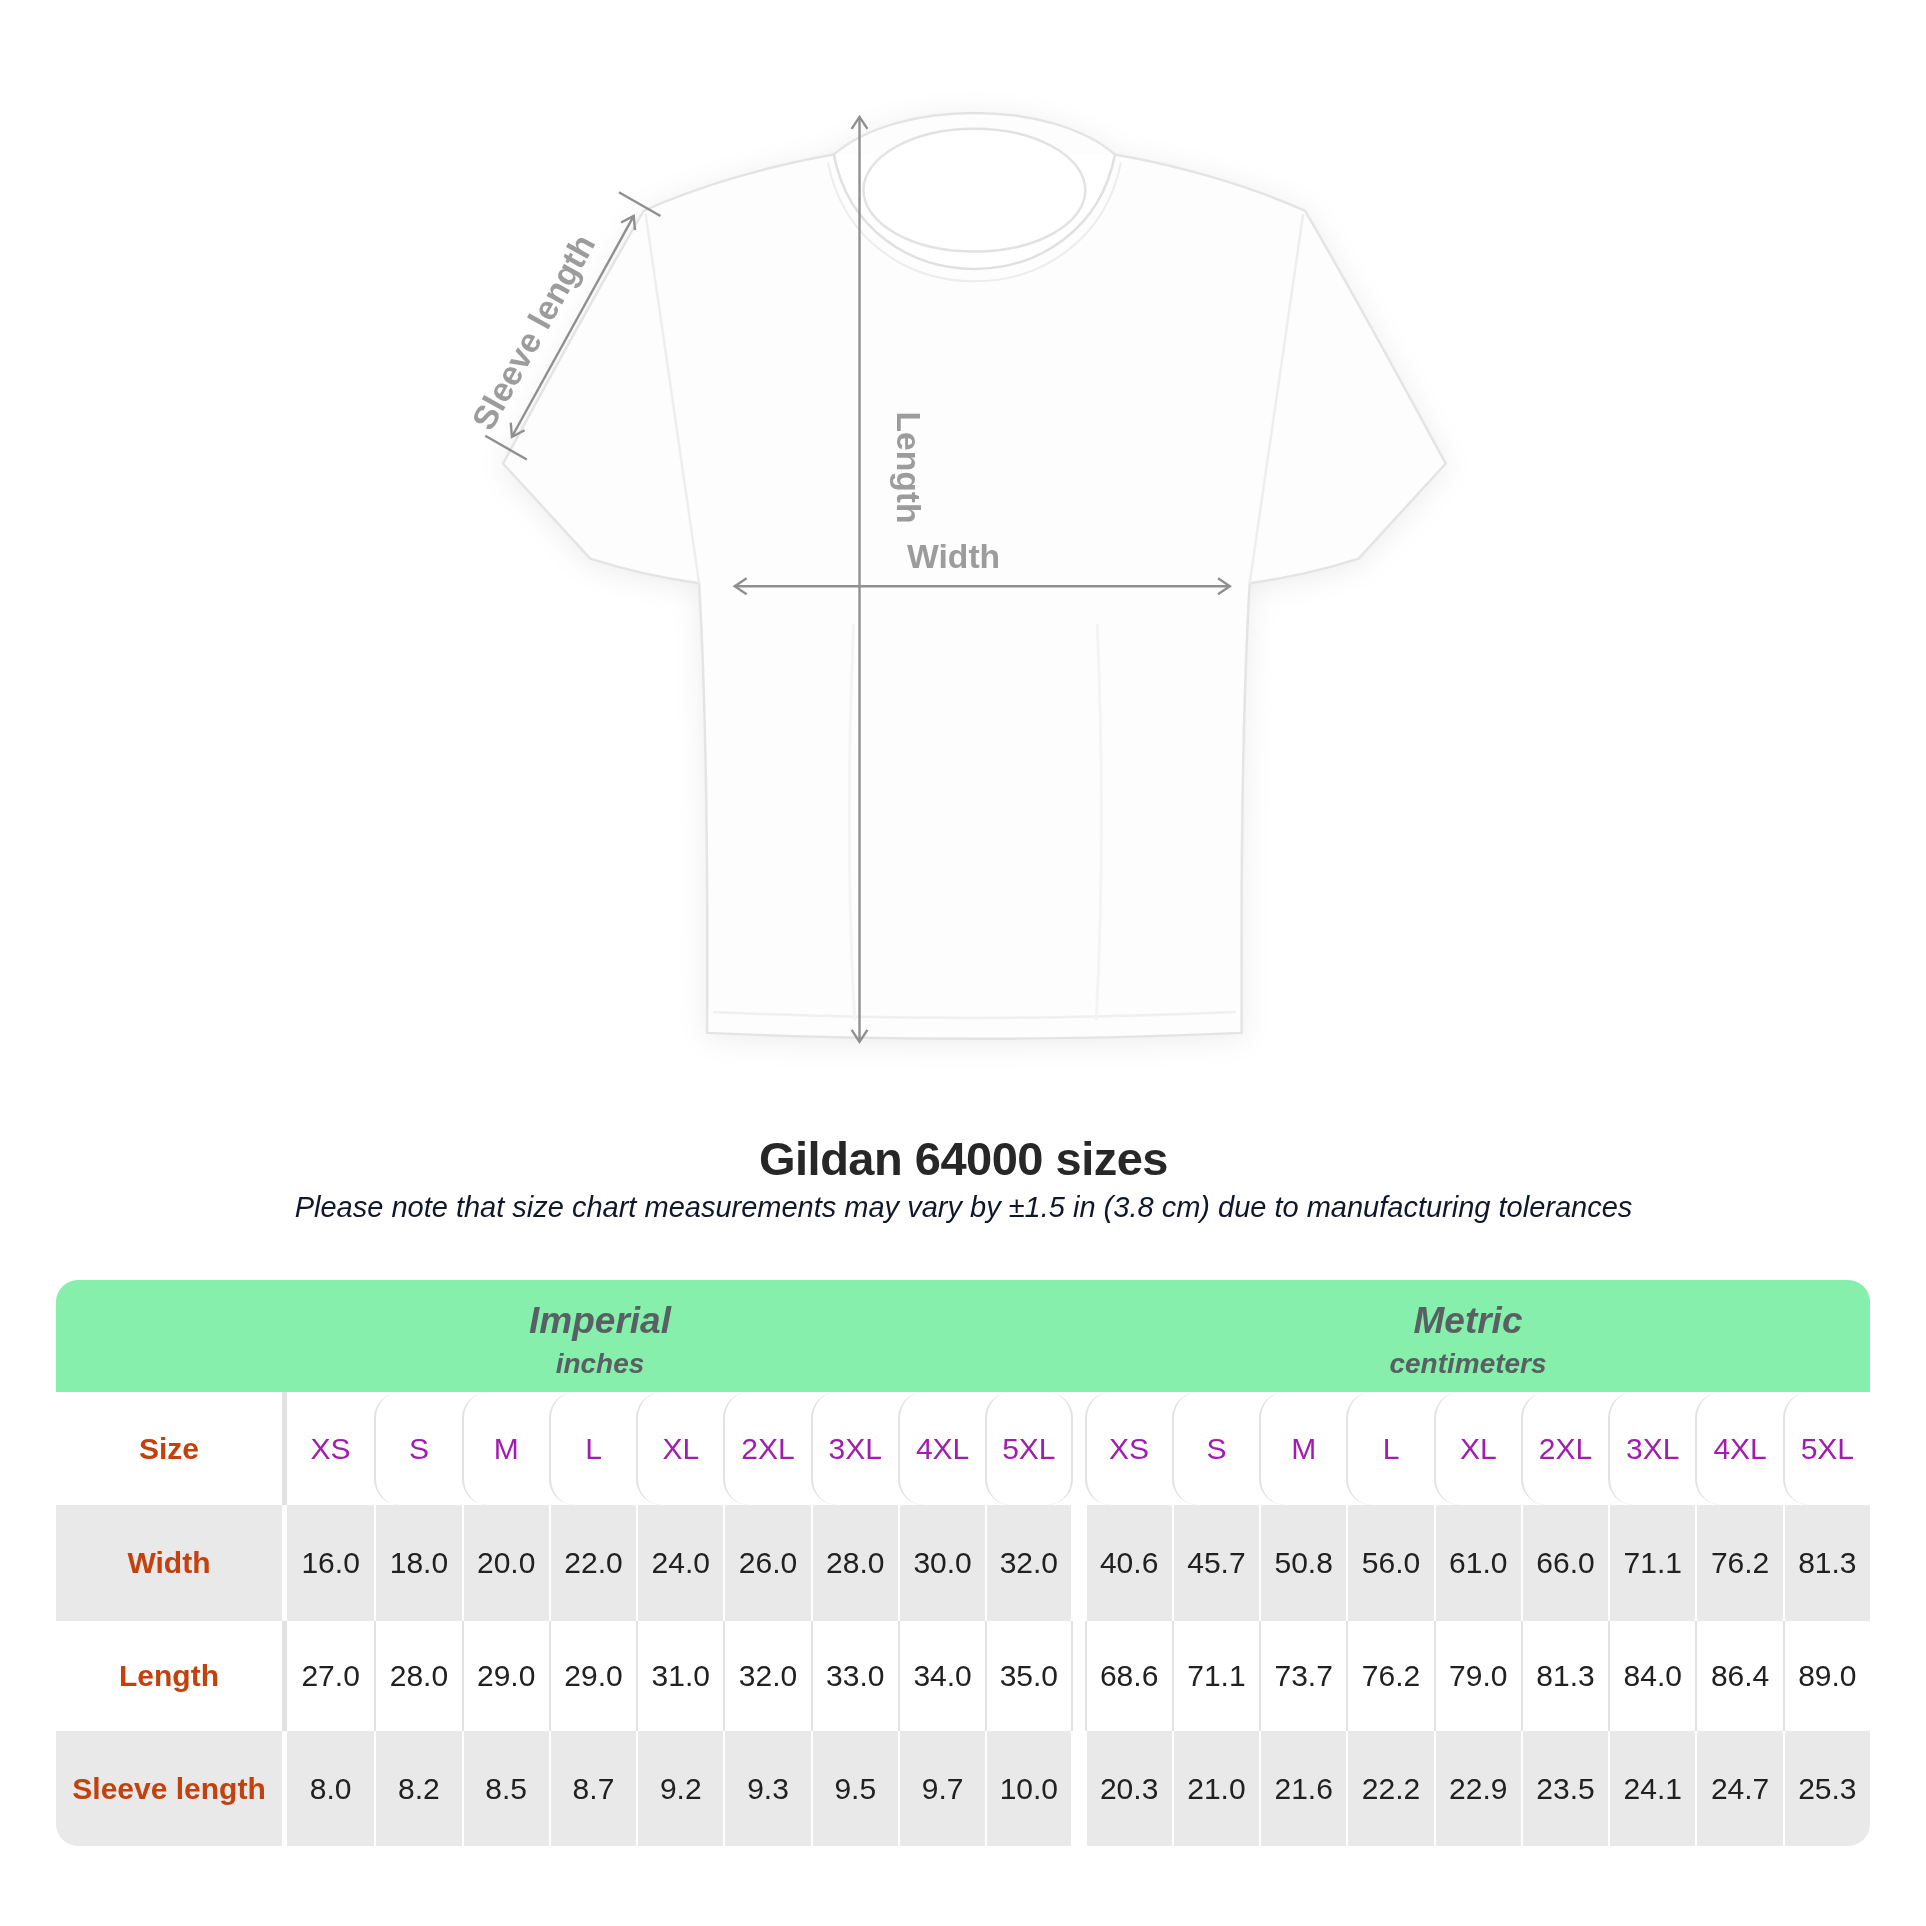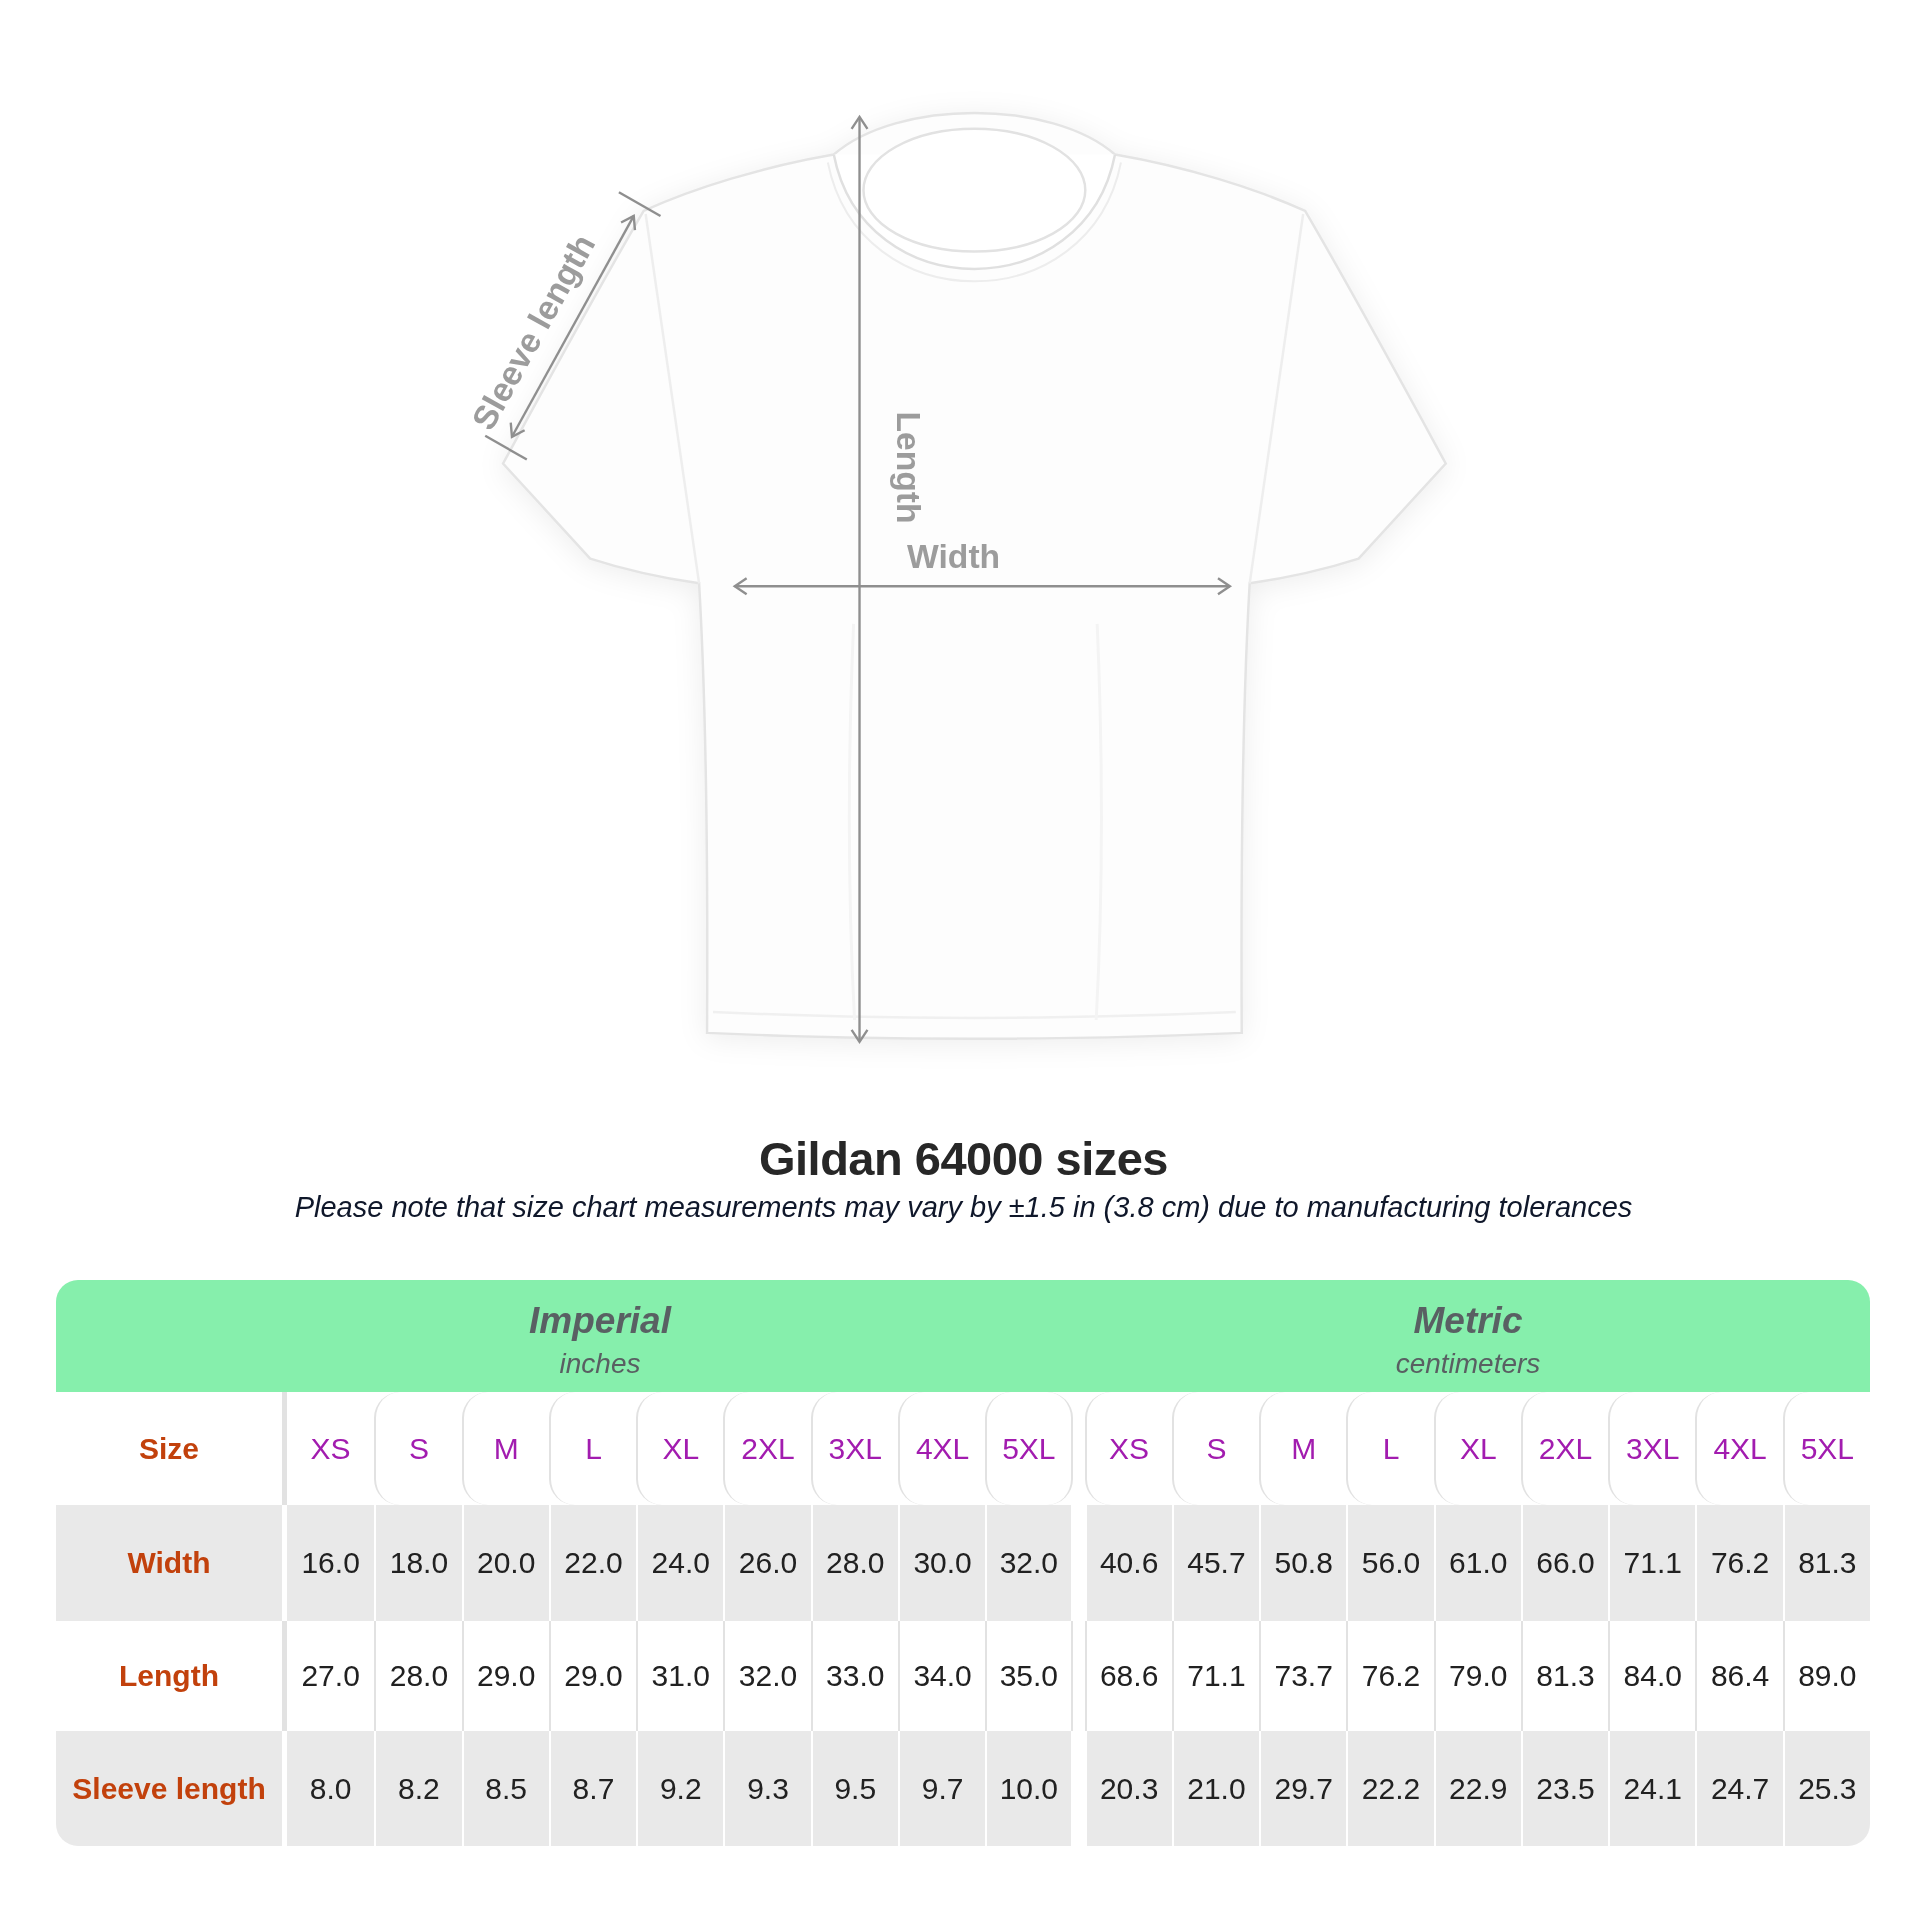--- a/index.html
+++ b/index.html
@@ -23,21 +23,21 @@
     position:absolute;left:56px;top:1280px;width:1814px;
   }
   .band{
     position:relative;height:112px;background:#86efac;
     border-radius:22px 22px 0 0;
   }
   .band .grp{position:absolute;top:16px;text-align:center;}
   .grp-imperial{left:62px;width:964px;}
   .grp-metric{left:1029px;width:766px;}
   .grp .uname{font-size:37px;font-weight:bold;font-style:italic;color:#596063;line-height:1.35;}
-  .grp .usub{font-size:28px;font-style:italic;color:#595f62;line-height:1.3;}
+  .grp .usub{font-size:28px;font-style:italic;color:#595f62;line-height:1.3;font-weight:bold;}
   .trow{
     display:grid;
     grid-template-columns:231px repeat(9,1fr) 12px repeat(9,1fr);
     --rowbg:#ffffff;--sep:#e2e2e2;
   }
   .trow.alt{--rowbg:#e9e9e9;--sep:#ffffff;}
   .trow.r-size{height:113px;}
   .trow.r-width{height:116px;}
   .trow.r-length{height:110px;}
   .trow.r-sleeve{height:115px;}
@@ -203,21 +203,21 @@
       <div class="cell">8.5</div>
       <div class="cell">8.7</div>
       <div class="cell">9.2</div>
       <div class="cell">9.3</div>
       <div class="cell">9.5</div>
       <div class="cell">9.7</div>
       <div class="cell glast">10.0</div>
       <div class="divider"></div>
       <div class="cell">20.3</div>
       <div class="cell">21.0</div>
-      <div class="cell">29.7</div>
+      <div class="cell">21.6</div>
       <div class="cell">22.2</div>
       <div class="cell">22.9</div>
       <div class="cell">23.5</div>
       <div class="cell">24.1</div>
       <div class="cell">24.7</div>
       <div class="cell mlast">25.3</div>
     </div>
 
   </div>
 </div>

